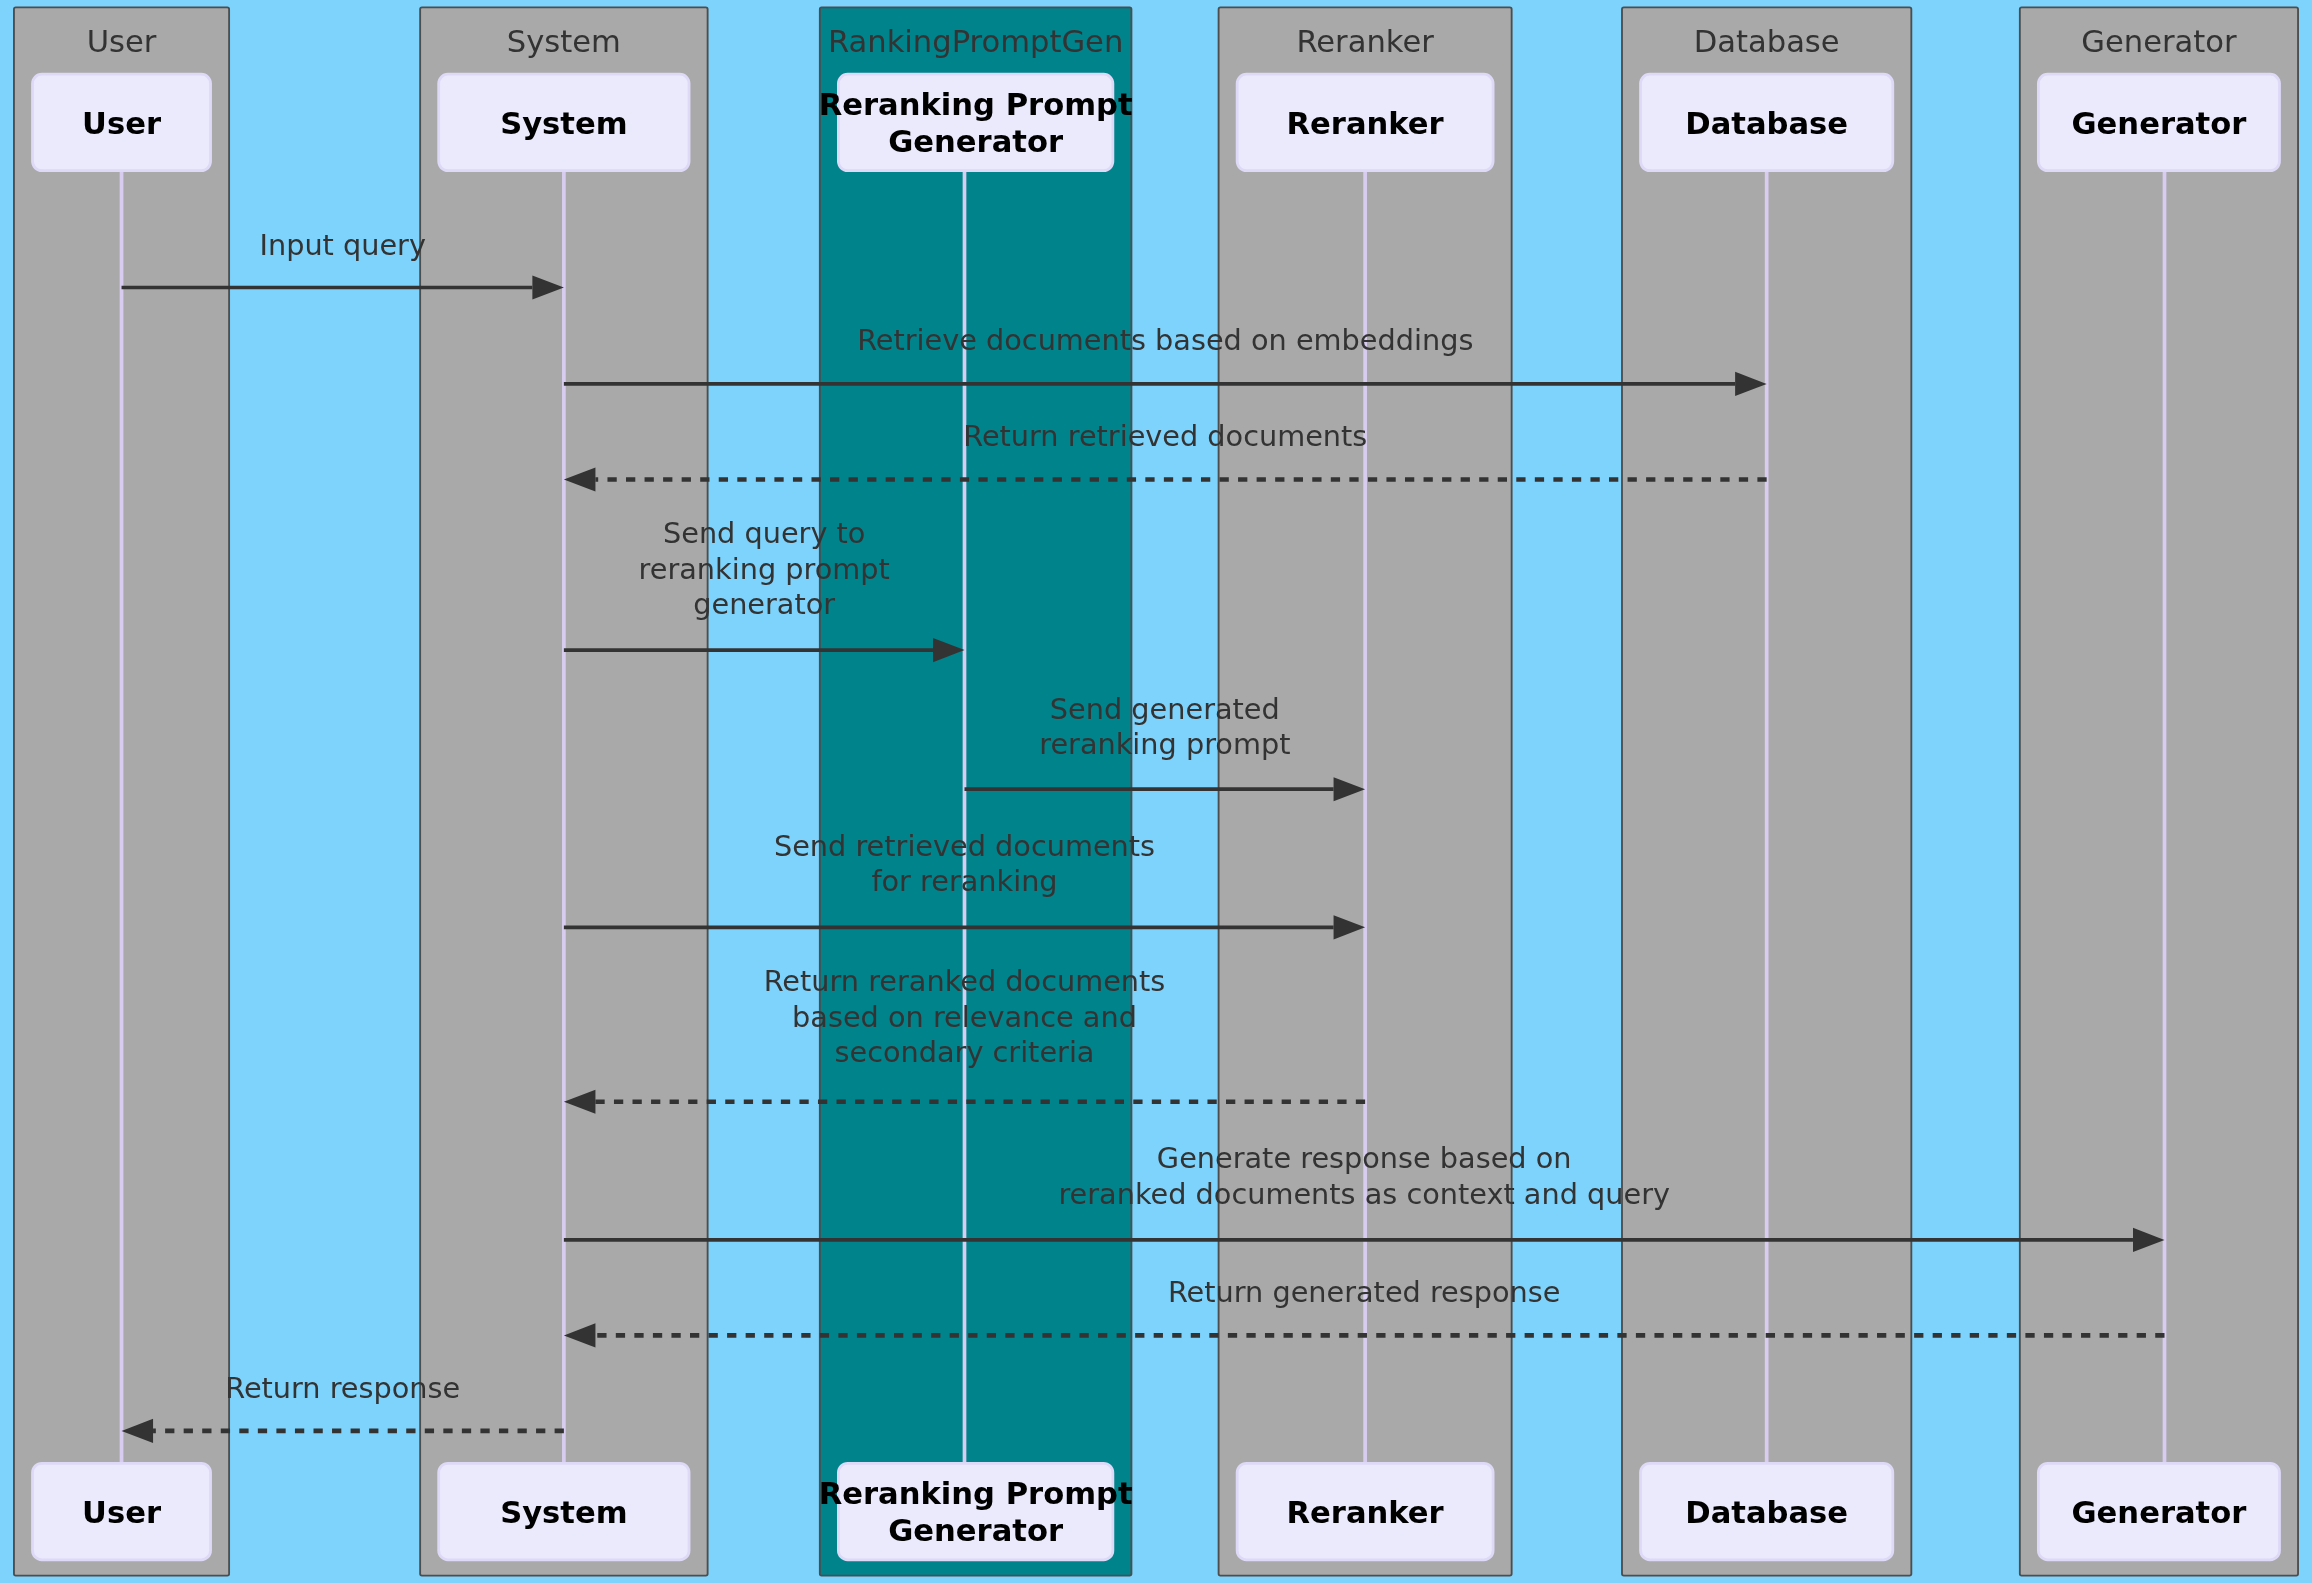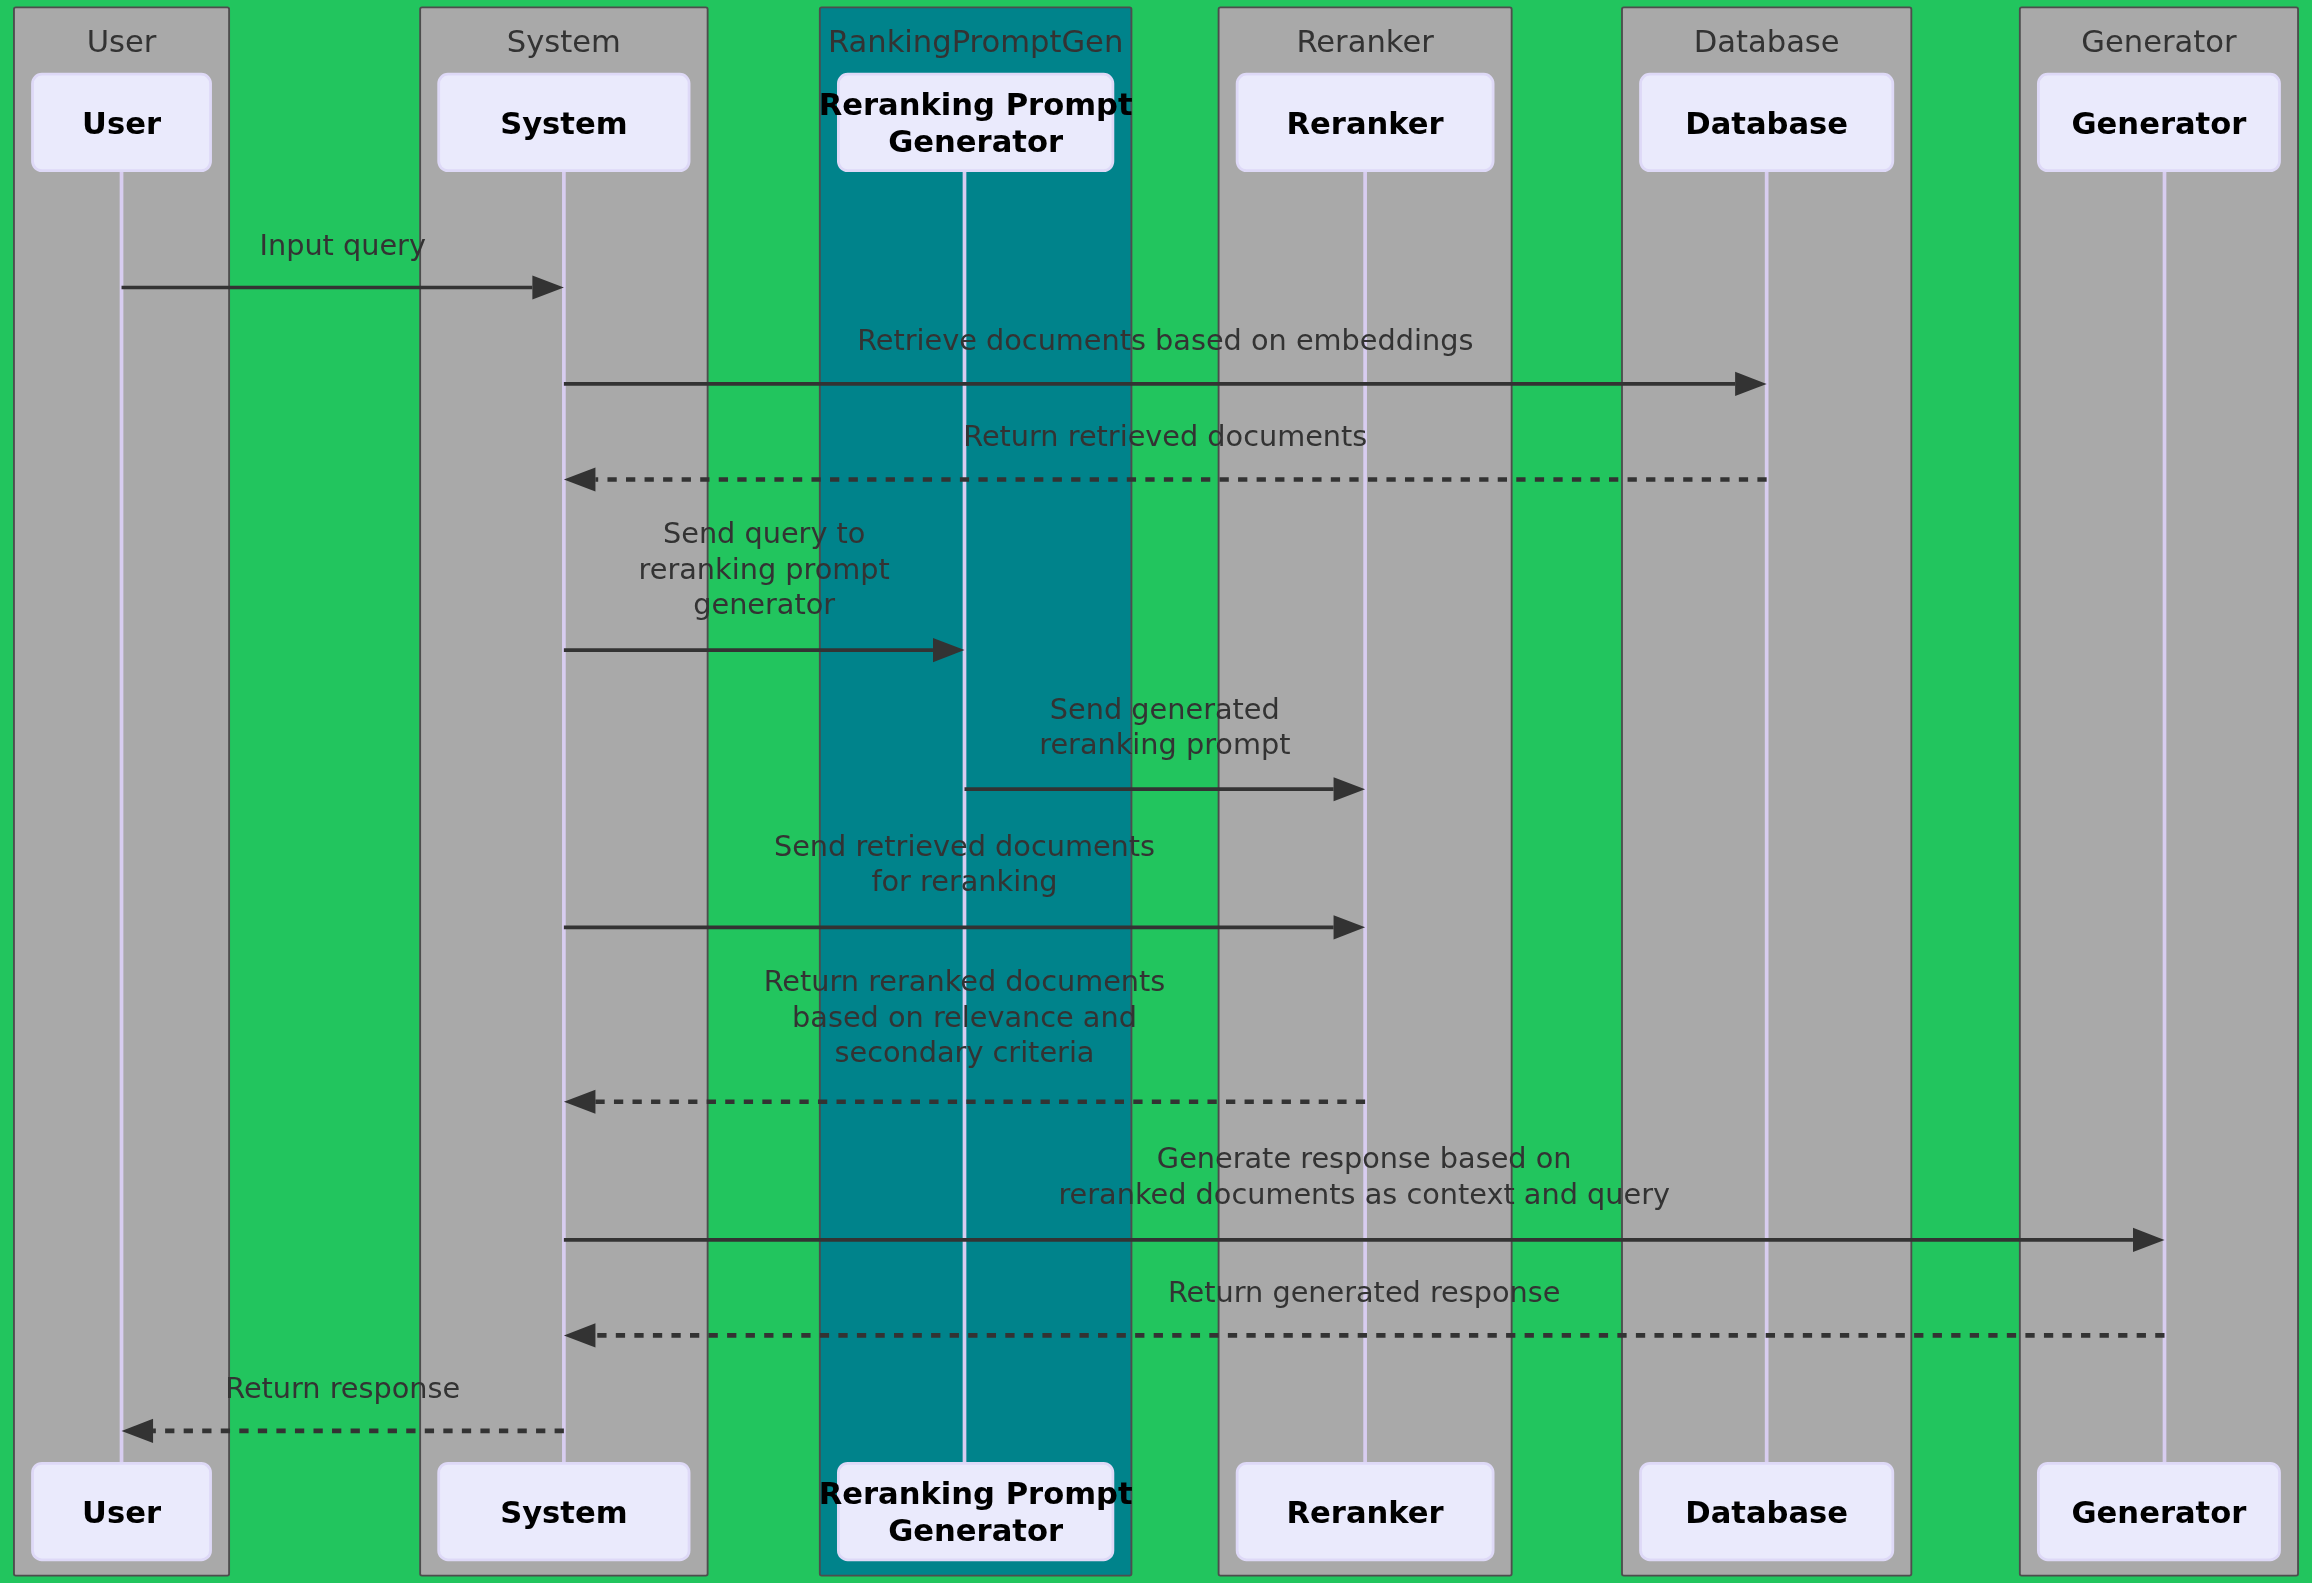--- a/index.html
+++ b/index.html
@@ -7,21 +7,21 @@
     padding: 0;
     background: #ffffff;
   }
   body {
     font-family: "DejaVu Sans", "Liberation Sans", sans-serif;
   }
   #diagram-root {
     position: relative;
     width: 2312px;
     height: 1583px;
-    background: #22c55e;
+    background: #7dd3fc;
     overflow: hidden;
   }
   svg#seq-svg {
     position: absolute;
     left: 0;
     top: 0;
     width: 2312px;
     height: 1583px;
     display: block;
   }

